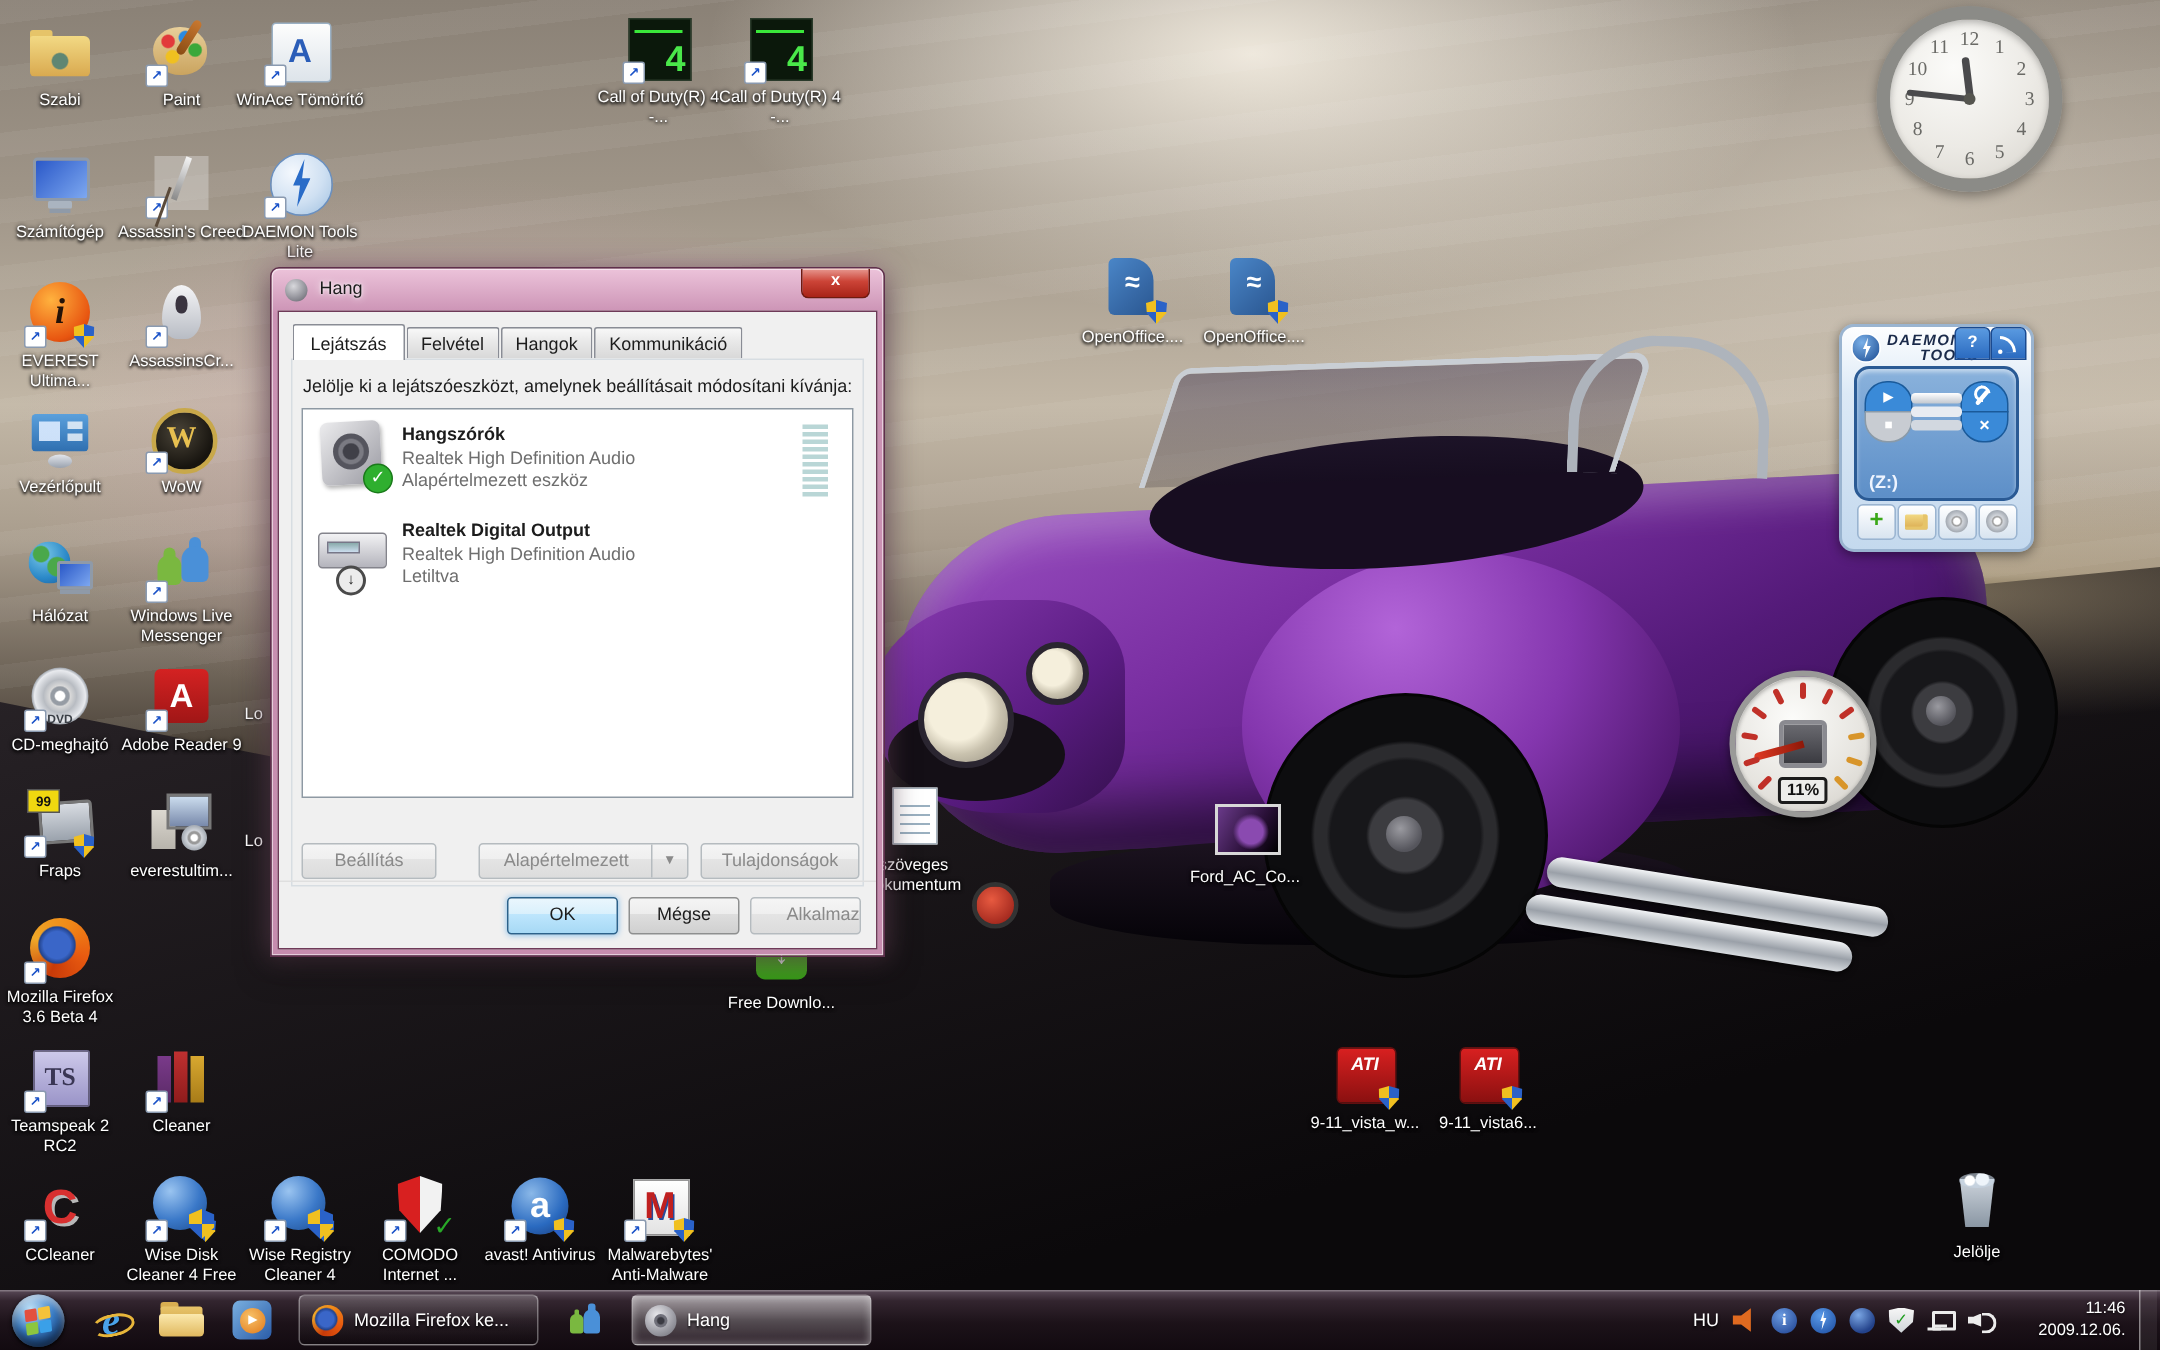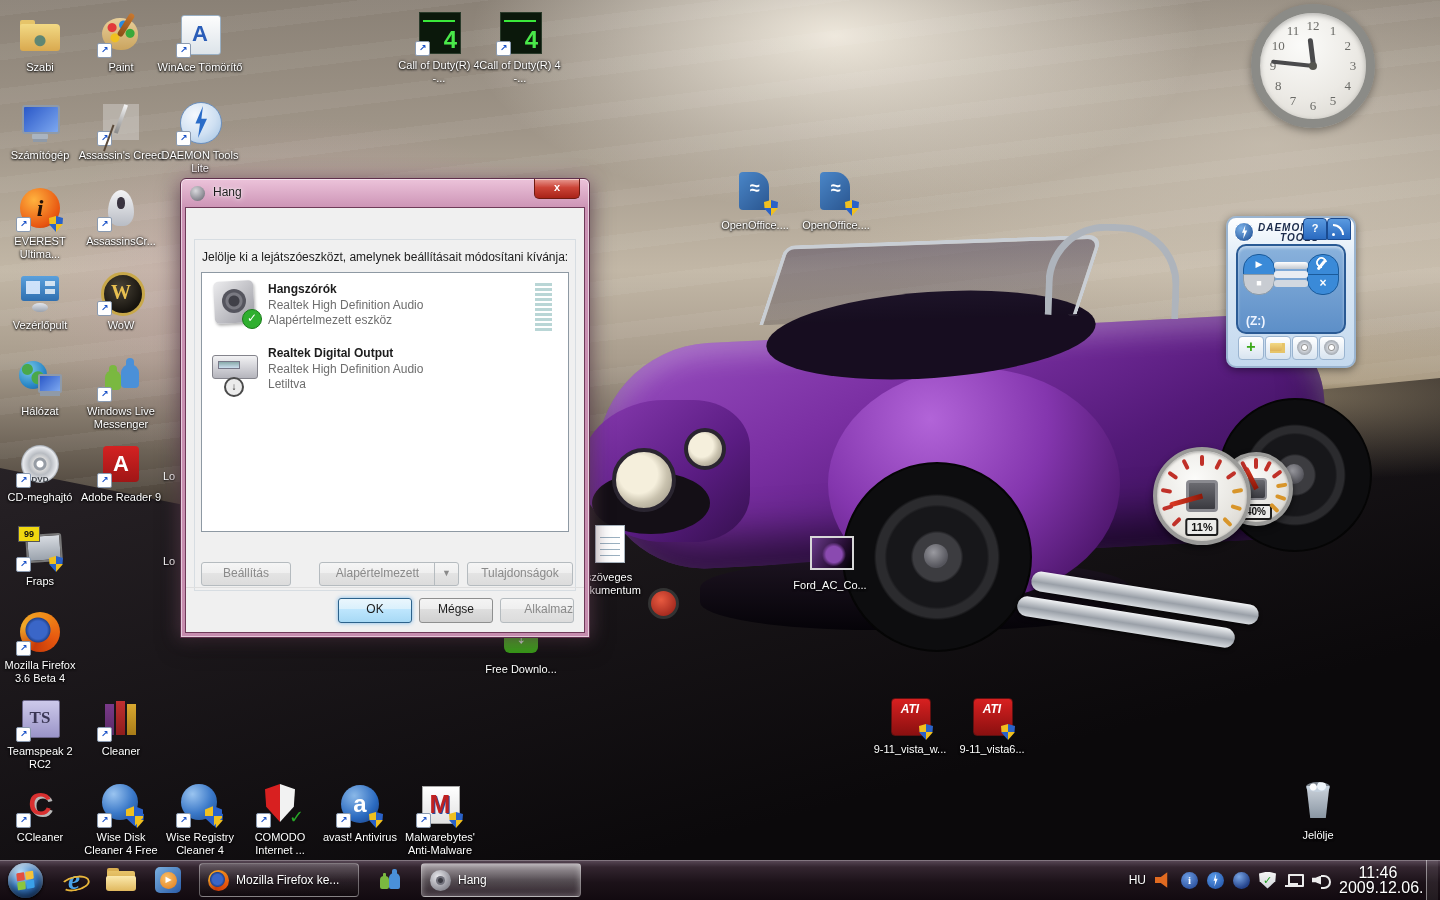--- a/index.html
+++ b/index.html
@@ -333,21 +333,21 @@
   .tr-shield{clip-path:polygon(50% 0,100% 12%,96% 58%,50% 100%,4% 58%,0 12%);background:linear-gradient(#f6f6f6,#cfd4d8);
     color:#1f9e1f;font-size:11px;font-weight:bold;text-align:center;line-height:16px;}
   .tr-net{width:18px;height:17px;}
   .tr-net::before{content:"";position:absolute;left:3px;top:2px;width:12px;height:9px;border:2px solid #ececec;border-radius:1px;}
   .tr-net::after{content:"";position:absolute;left:0;top:13px;width:9px;height:2px;background:#ececec;box-shadow:4px -2px 0 0 #ececec;}
   .tr-vol{width:18px;height:17px;}
   .tr-vol::before{content:"";position:absolute;left:0;top:4px;width:9px;height:9px;background:#ececec;
     clip-path:polygon(0 25%,40% 25%,100% 0,100% 100%,40% 75%,0 75%);}
   .tr-vol::after{content:"";position:absolute;left:9px;top:3px;width:8px;height:10px;border:2px solid #ececec;
     border-left:none;border-top-right-radius:10px;border-bottom-right-radius:10px;}
-  .clocktxt{text-align:center;color:#fff;font-size:16px;line-height:15px;text-shadow:0 1px 2px #000;width:78px;cursor:default;}
+  .clocktxt{text-align:right;color:#fff;font-size:11px;line-height:15px;text-shadow:0 1px 2px #000;width:78px;cursor:default;}
   .showdesk{width:11px;height:40px;border-left:1px solid rgba(255,255,255,.45);background:rgba(255,255,255,.07);cursor:pointer;}
 </style>
 </head>
 <body>
 
 <div id="screen">
 
   <div id="wallpaper">
     <div class="sunglow"></div>
     <div class="cloudstreaks"></div>
@@ -460,20 +460,24 @@
         <div class="ilabel">Adobe Reader 9</div>
       </div>
       <div class="dicon" style="left: -3px; top: 524px;">
         <div class="tile k-fraps">
           <span class="g">99</span>
           <span class="sc">↗</span>
           <span class="shield"></span>
         </div>
         <div class="ilabel">Fraps</div>
       </div>
+      <div class="dicon" style="left: 78px; top: 524px;">
+        <div class="tile k-installer"></div>
+        <div class="ilabel">everestultim...</div>
+      </div>
       <div class="dicon" style="left: -3px; top: 608px;">
         <div class="tile k-firefox">
           <span class="sc">↗</span>
         </div>
         <div class="ilabel">Mozilla Firefox 3.6 Beta 4</div>
       </div>
       <div class="dicon" style="left: -3px; top: 694px;">
         <div class="tile k-teamspeak">
           <span class="g">TS</span>
           <span class="sc">↗</span>
@@ -645,36 +649,20 @@
         </div>
       <div class="dt-btn dt-b3">
           <span class="dt-disc"></span>
         </div>
       <div class="dt-btn dt-b4">
           <span class="dt-disc"></span>
         </div>
     </div>
   </div>
 
-  <div class="gauge" id="gauge-ram">
-    <div class="chip"></div>
-    <div class="needle" id="needle-ram" style="height: 24px; transform: rotate(-27deg);"></div>
-    <div class="gval">40%</div>
-  <div class="gtick" style="background: rgb(192, 48, 40); transform: rotate(-135deg) translateY(-26px);"></div>
-      <div class="gtick" style="background: rgb(192, 48, 40); transform: rotate(-108deg) translateY(-26px);"></div>
-      <div class="gtick" style="background: rgb(192, 48, 40); transform: rotate(-81deg) translateY(-26px);"></div>
-      <div class="gtick" style="background: rgb(192, 48, 40); transform: rotate(-54deg) translateY(-26px);"></div>
-      <div class="gtick" style="background: rgb(192, 48, 40); transform: rotate(-27deg) translateY(-26px);"></div>
-      <div class="gtick" style="background: rgb(192, 48, 40); transform: rotate(0deg) translateY(-26px);"></div>
-      <div class="gtick" style="background: rgb(192, 48, 40); transform: rotate(27deg) translateY(-26px);"></div>
-      <div class="gtick" style="background: rgb(192, 48, 40); transform: rotate(54deg) translateY(-26px);"></div>
-      <div class="gtick" style="background: rgb(216, 149, 42); transform: rotate(81deg) translateY(-26px);"></div>
-      <div class="gtick" style="background: rgb(216, 149, 42); transform: rotate(108deg) translateY(-26px);"></div>
-      <div class="gtick" style="background: rgb(216, 149, 42); transform: rotate(135deg) translateY(-26px);"></div>
-    </div>
   <div class="gauge" id="gauge-cpu">
     <div class="chip"></div>
     <div class="needle" id="needle-cpu" style="height: 34px; transform: rotate(-105.3deg);"></div>
     <div class="gval">11%</div>
   <div class="gtick" style="background: rgb(192, 48, 40); transform: rotate(-135deg) translateY(-36px);"></div>
       <div class="gtick" style="background: rgb(192, 48, 40); transform: rotate(-108deg) translateY(-36px);"></div>
       <div class="gtick" style="background: rgb(192, 48, 40); transform: rotate(-81deg) translateY(-36px);"></div>
       <div class="gtick" style="background: rgb(192, 48, 40); transform: rotate(-54deg) translateY(-36px);"></div>
       <div class="gtick" style="background: rgb(192, 48, 40); transform: rotate(-27deg) translateY(-36px);"></div>
       <div class="gtick" style="background: rgb(192, 48, 40); transform: rotate(0deg) translateY(-36px);"></div>
@@ -685,20 +673,26 @@
       <div class="gtick" style="background: rgb(216, 149, 42); transform: rotate(135deg) translateY(-36px);"></div>
     </div>
 
   <div id="dialog">
     <div class="tbar">
       <div class="ticon-dlg"></div>
       <div class="ttitle">Hang</div>
       <div class="closebtn">x</div>
     </div>
     <div class="client">
+      <div class="tabs">
+        <div class="tab active">Lejátszás</div>
+        <div class="tab">Felvétel</div>
+        <div class="tab">Hangok</div>
+        <div class="tab">Kommunikáció</div>
+      </div>
       <div class="page">
         <div class="instr">Jelölje ki a lejátszóeszközt, amelynek beállításait módosítani kívánja:</div>
         <div class="listbox">
           <div class="devrow d1">
             <div class="devtile">
               <div class="spk-body"></div>
                 <div class="spk-cone"></div>
               <div class="badge-ok">✓</div>
             </div>
             <div class="devname">Hangszórók</div>

